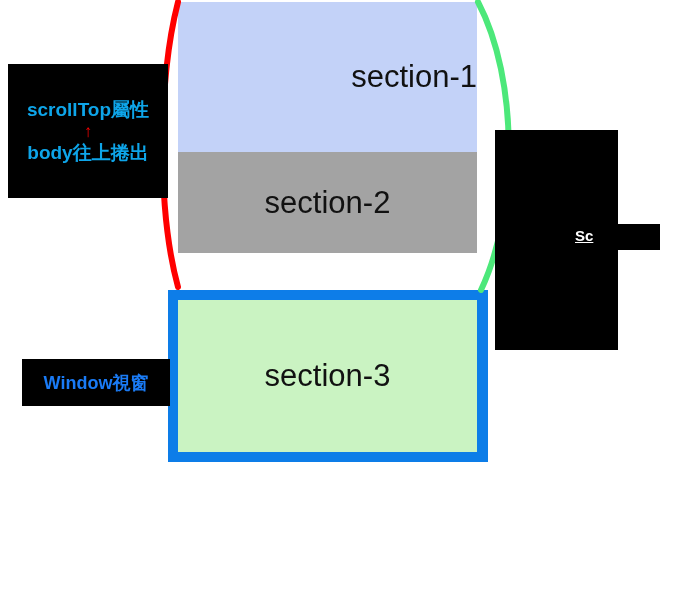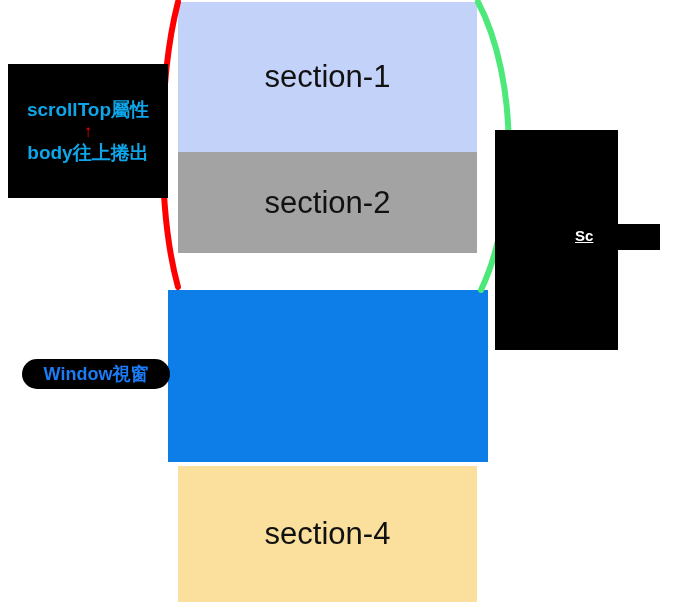--- a/index.html
+++ b/index.html
@@ -25,21 +25,21 @@
     width: 299px;
     display: flex;
     align-items: center;
     justify-content: center;
     color: #111111;
     font-size: 31px;
     font-weight: 400;
     letter-spacing: 0px;
     box-sizing: border-box;
   }
-  #section-1 { top: 2px;   height: 150px; background: #c3d2f8; }
+  #section-1 { top: 2px;   height: 150px; background: #c3d2f8; justify-content: flex-end; }
   #section-2 { top: 152px; height: 101px; background: #a3a3a3; }
   #section-4 { top: 466px; height: 136px; background: #fbdf9d; }
 
   
   #section-3-frame {
     position: absolute;
     left: 168px;
     top: 290px;
     width: 320px;
     height: 172px;
@@ -96,24 +96,23 @@
     color: #ff0000;
     font-size: 17px;
     line-height: 1;
     margin: 3px 0 2px 0;
   }
 
   #window-callout {
     left: 22px;
     top: 359px;
     width: 148px;
-    height: 30px;
+    height: 47px;
     align-items: center;
     justify-content: center;
-    border-radius: 17px;
   }
   #window-callout .line {
     color: #1a7bf5;
     font-size: 18px;
     font-weight: bold;
     white-space: nowrap;
     line-height: 1;
   }
 
   
@@ -153,24 +152,24 @@
 
   <div class="section" id="section-1">
     <span>section-1</span>
   </div>
 
   <div class="section" id="section-2">
     <span>section-2</span>
   </div>
 
   <div id="section-3-frame"></div>
+  <div class="section" id="section-3">
+    <span>section-3</span>
+  </div>
 
-  <div class="section" id="section-4">
-    <span>section-4</span>
-  </div>
 
   <svg id="curves" viewBox="0 0 700 602">
     <path d="M 178 2 C 158 80, 157 210, 178 287" fill="none" stroke="#ff0000" stroke-width="6" stroke-linecap="round"></path>
     <path d="M 478 2 C 519 80, 518 212, 481 290" fill="none" stroke="#4ce87a" stroke-width="6" stroke-linecap="round"></path>
   </svg>
 
   <div class="callout" id="scrolltop-callout">
     <div class="line">scrollTop屬性</div>
     <div id="scrolltop-arrow">↑</div>
     <div class="line">body往上捲出</div>

